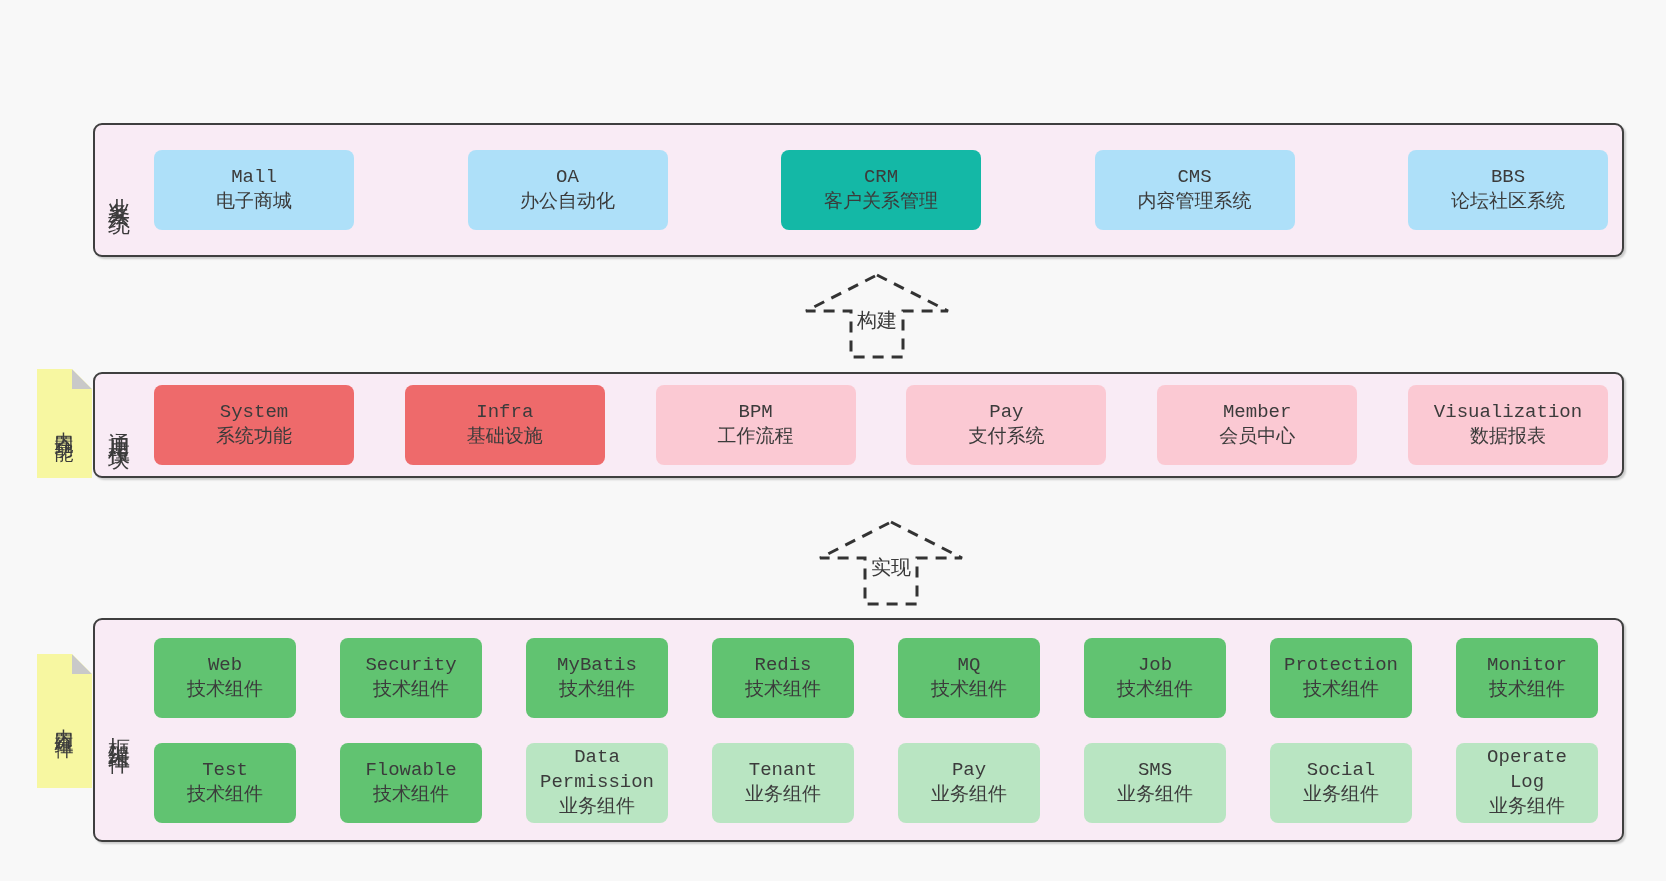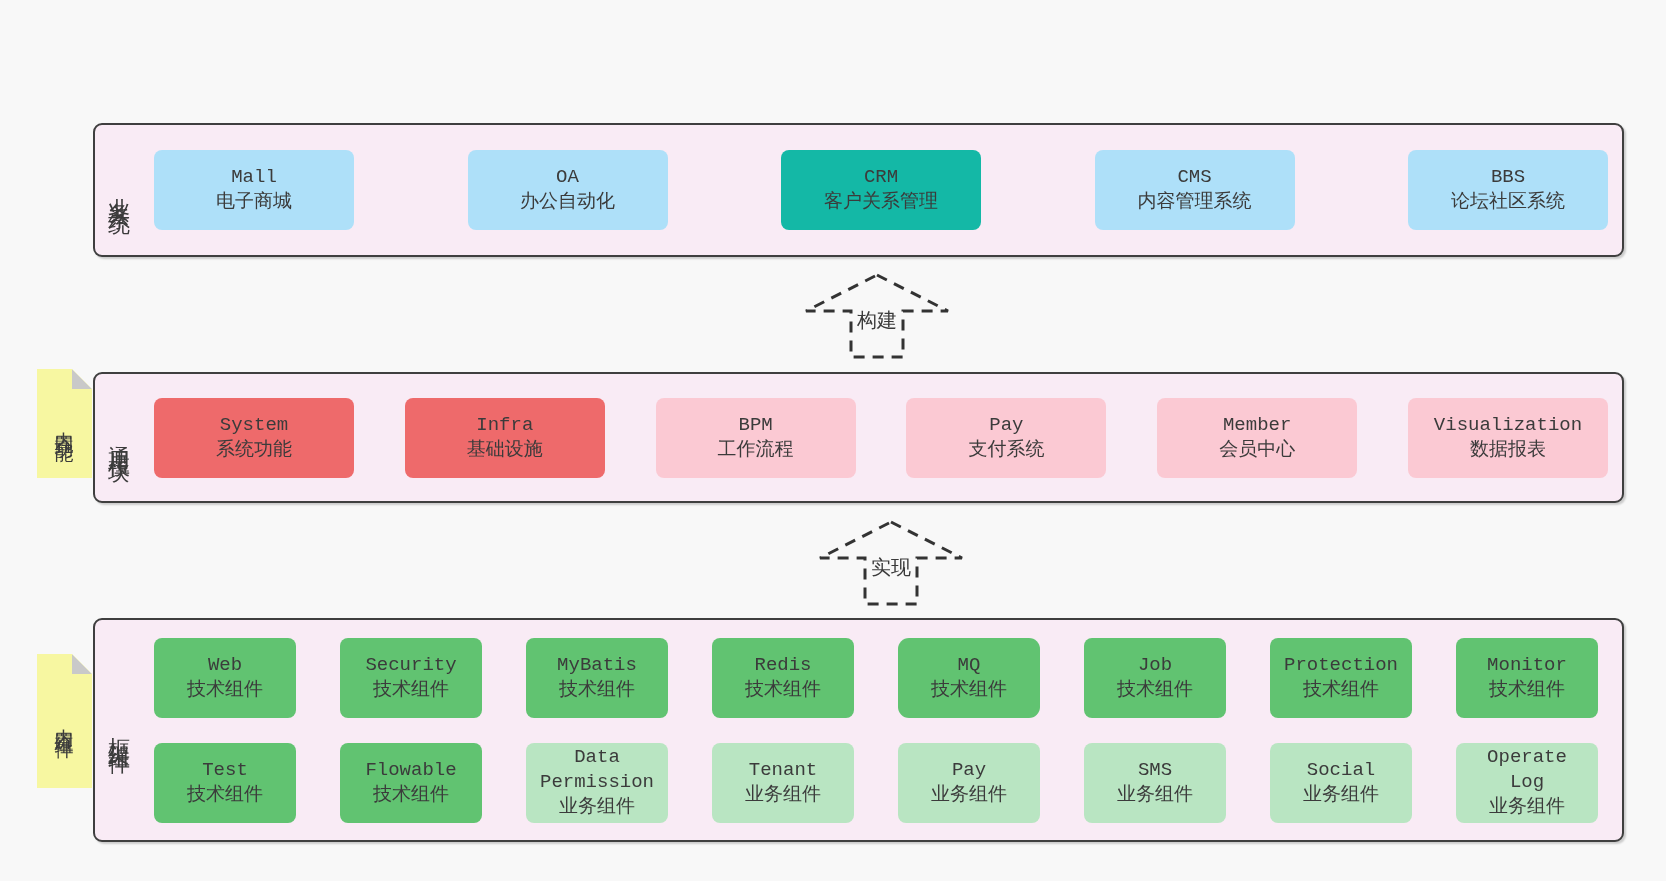--- a/index.html
+++ b/index.html
@@ -15,21 +15,21 @@
   
   .layer{
     position:absolute;left:93px;width:1531px;
     background:var(--container_bg,#f9ebf5);
     border:2px solid var(--container_border,#3f3f3f);
     border-radius:9px;
     box-sizing:border-box;
     box-shadow:2px 2px 2px rgba(0,0,0,0.18);
   }
   .layer-0{top:123px;height:134px;}
-  .layer-1{top:372px;height:131px;}
+  .layer-1{top:372px;height:106px;}
   .layer-2{top:618px;height:224px;}
 
   .vlabel{
     position:absolute;left:13px;top:50%;
     transform:translateY(-50%);
     writing-mode:vertical-rl;text-orientation:upright;
     font-size:22px;letter-spacing:5px;line-height:22px;
     color:var(--text,#3b3b3b);
     white-space:nowrap;
   }
@@ -173,21 +173,21 @@
             <div>技术组件</div>
           </div>
           <div class="node" style="background: rgb(97, 195, 113);">
             <div>MyBatis</div>
             <div>技术组件</div>
           </div>
           <div class="node" style="background: rgb(97, 195, 113);">
             <div>Redis</div>
             <div>技术组件</div>
           </div>
-          <div class="node" style="background: rgb(97, 195, 113); border-radius: 11px;">
+          <div class="node" style="background: rgb(97, 195, 113);">
             <div>MQ</div>
             <div>技术组件</div>
           </div>
           <div class="node" style="background: rgb(97, 195, 113);">
             <div>Job</div>
             <div>技术组件</div>
           </div>
           <div class="node" style="background: rgb(97, 195, 113);">
             <div>Protection</div>
             <div>技术组件</div>

